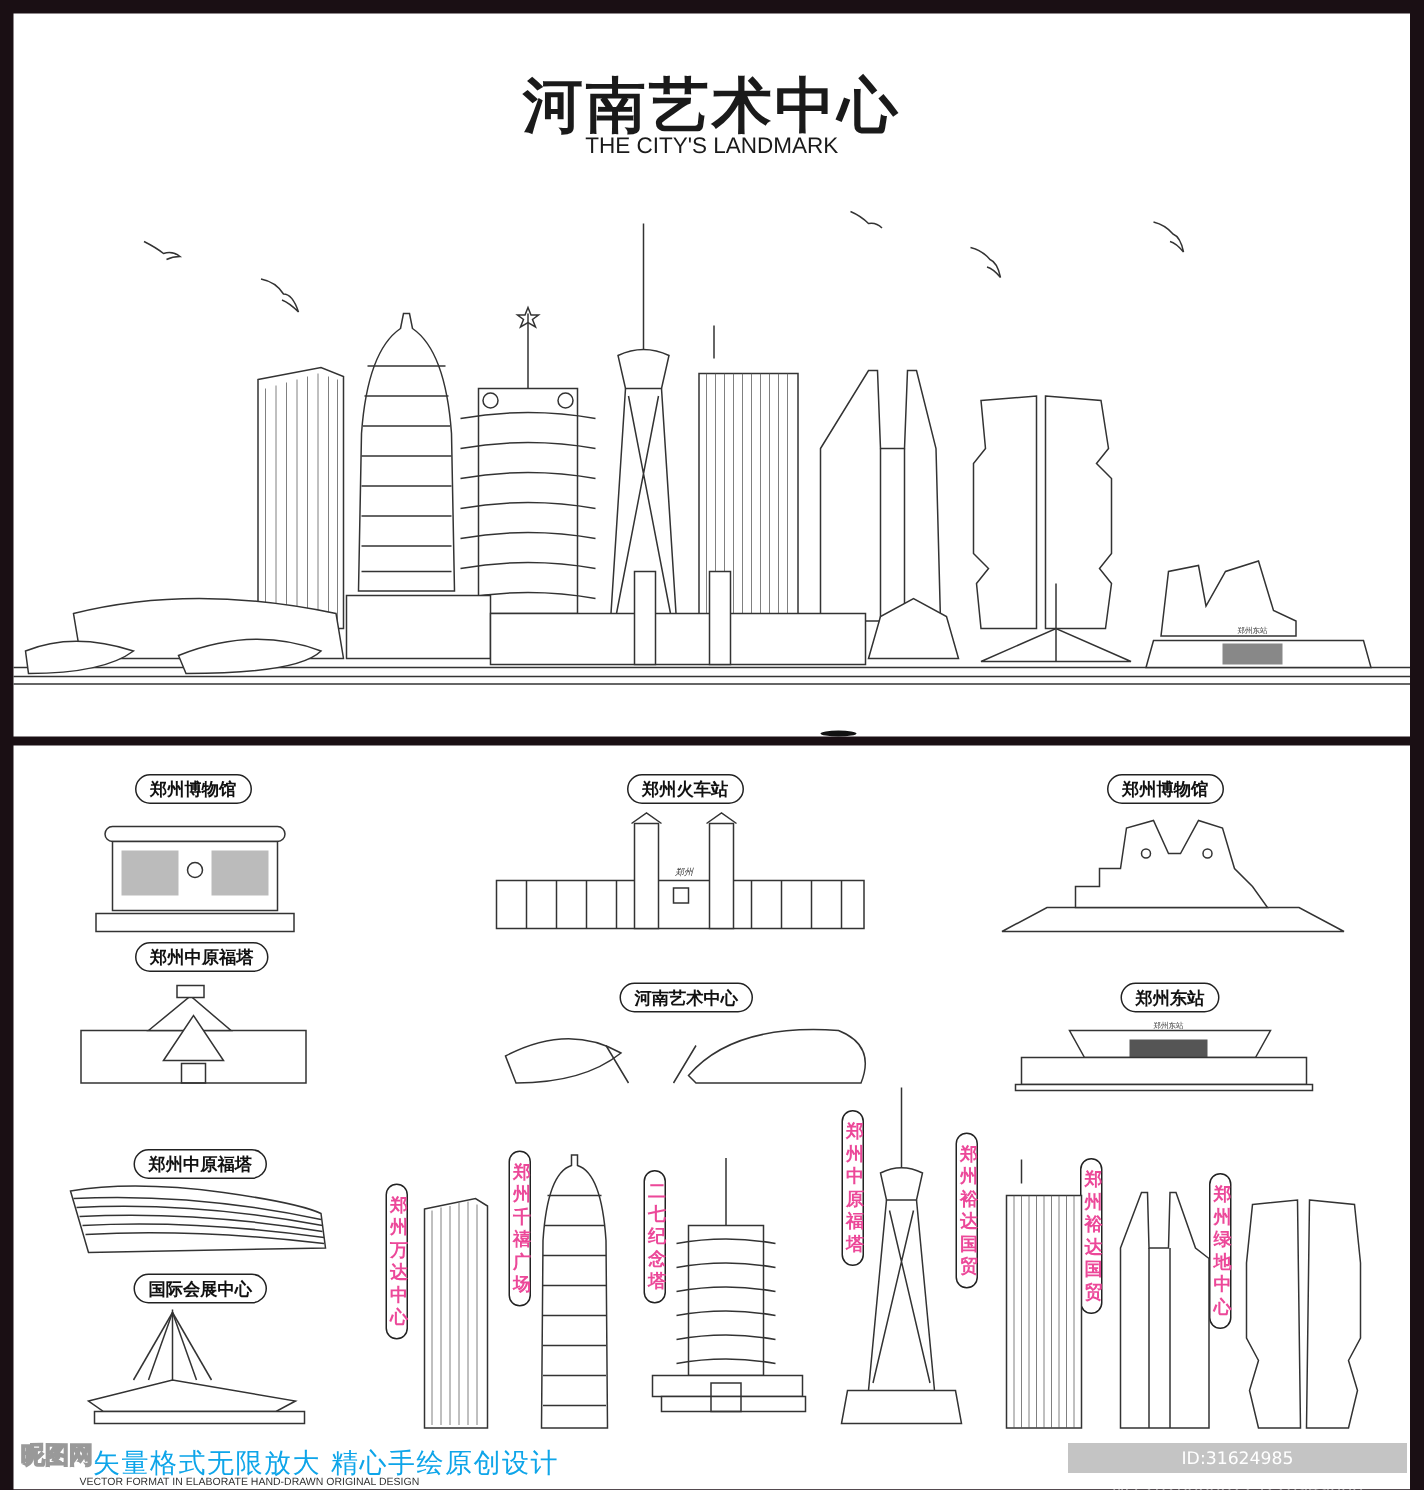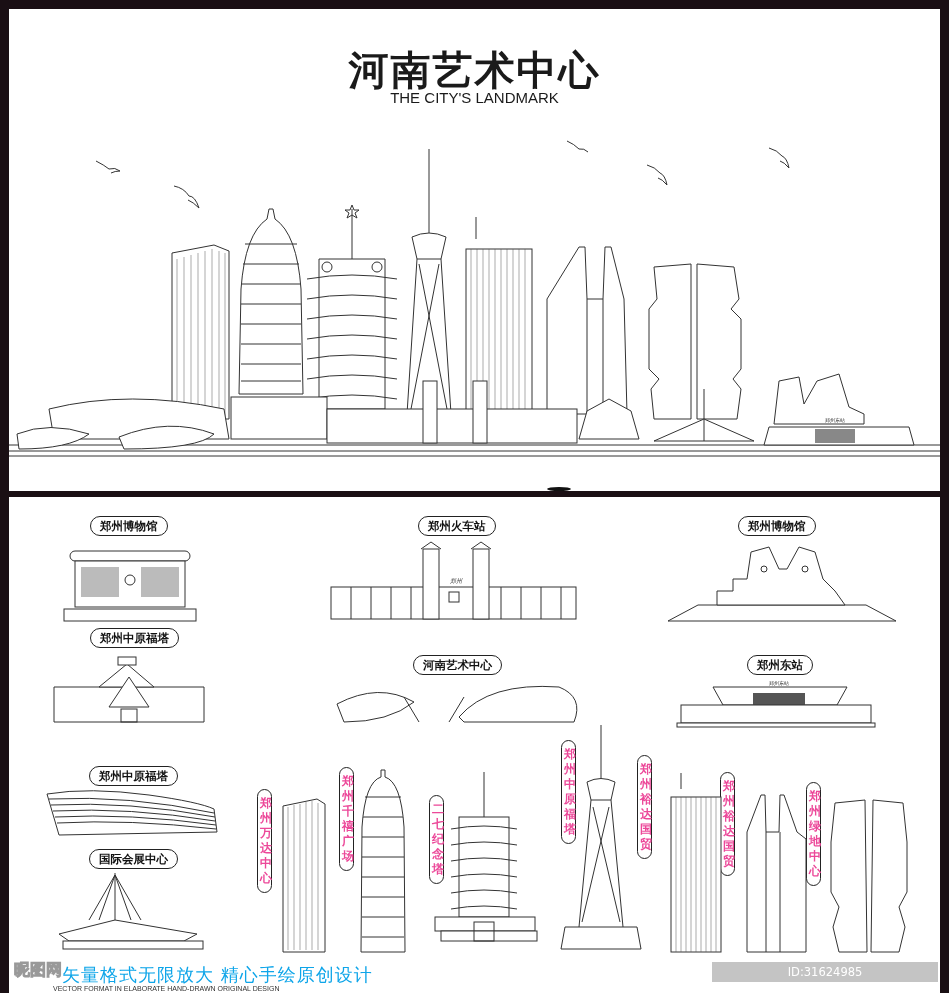--- a/index.html
+++ b/index.html
@@ -150,21 +150,21 @@
   <div class="lbl" style="left:409px;top:19px">郑州火车站</div>
   <div class="lbl" style="left:729px;top:19px">郑州博物馆</div>
   <div class="lbl" style="left:81px;top:131px">郑州中原福塔</div>
   <div class="lbl" style="left:404px;top:158px">河南艺术中心</div>
   <div class="lbl" style="left:738px;top:158px">郑州东站</div>
   <div class="lbl" style="left:80px;top:269px">郑州中原福塔</div>
   <div class="lbl" style="left:80px;top:352px">国际会展中心</div>
 
   <div class="vlbl" style="left:248px;top:292px">郑州万达中心</div>
   <div class="vlbl" style="left:330px;top:270px">郑州千禧广场</div>
-  <div class="vlbl" style="left:420px;top:298px">二七纪念塔</div>
+  <div class="vlbl" style="left:420px;top:283px">二七纪念塔</div>
   <div class="vlbl" style="left:552px;top:243px">郑州中原福塔</div>
   <div class="vlbl" style="left:628px;top:258px">郑州裕达国贸</div>
   <div class="vlbl" style="left:711px;top:275px">郑州裕达国贸</div>
   <div class="vlbl" style="left:797px;top:285px">郑州绿地中心</div>
 
   <svg style="left:0;top:0" width="931" height="496">
 
     <g>
       <rect class="lnw" x="61" y="54" width="120" height="10" rx="5"></rect>
       <rect class="lnw" x="66" y="64" width="110" height="46"></rect>

